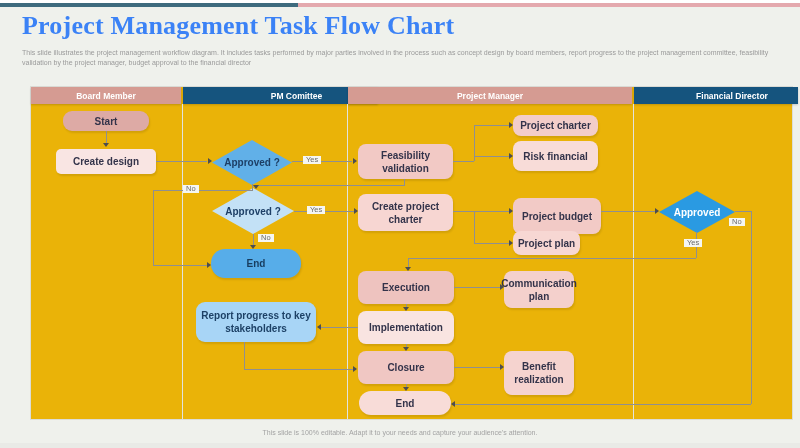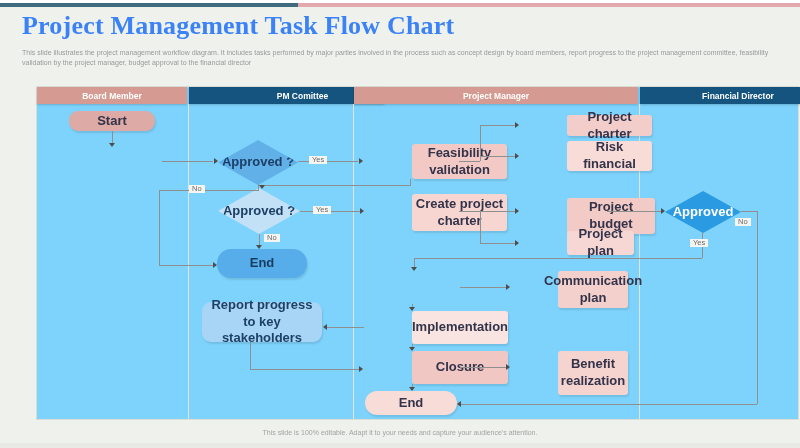--- a/index.html
+++ b/index.html
@@ -8,31 +8,31 @@
   .slide{position:absolute;left:0;top:7px;width:800px;height:436px;background:#eff1ec;}
   .bottom-strip{position:absolute;left:0;top:443px;width:800px;height:5px;background:#e9eae6;}
   .accent{position:absolute;top:3px;height:4px;}
   .accent.left{left:0;width:298px;background:#3e6b7e;}
   .accent.right{left:298px;width:502px;background:#e4a9ae;}
   .title{position:absolute;left:22px;top:11px;font-family:"Liberation Serif",serif;
          font-weight:bold;font-size:26px;color:#3b82f6;letter-spacing:.2px;}
   .subtitle{position:absolute;left:22px;top:48px;width:748px;font-size:7px;line-height:1.45;
             color:#9a9a9a;}
   .footer{position:absolute;left:0;top:429px;width:800px;text-align:center;font-size:7px;color:#a3a3a3;}
-  .chart{position:absolute;left:36px;top:86px;width:761px;height:332px;background:#7dd3fc;
+  .chart{position:absolute;left:30px;top:86px;width:761px;height:332px;background:#eab308;
          border:1px solid #dcddd7;}
   .lane-sep{position:absolute;top:17px;width:1px;height:315px;background:#e2e3de;}
   .hdr{position:absolute;top:0;height:17px;display:flex;align-items:center;justify-content:center;
        font-size:8.5px;font-weight:bold;color:#ffffff;box-shadow:0 1px 2px rgba(0,0,0,.18);}
   .hdr.salmon{background:#d59b92;}
   .hdr.navy{background:#15547e;padding-left:32px;}
   .node{position:absolute;display:flex;align-items:center;justify-content:center;text-align:center;
-        font-weight:bold;font-size:13px;line-height:1.3;color:#33334a;padding:8px 3px;box-sizing:border-box;
+        font-weight:bold;font-size:10px;line-height:1.3;color:#33334a;padding:8px 3px;box-sizing:border-box;
         box-shadow:1px 2px 2px rgba(0,0,0,.10);}
-  .pink{background:#f2c9c5;border-radius:3px;margin-left:48px;}
+  .pink{background:#f2c9c5;border-radius:8px;}
   .diamond{clip-path:polygon(50% 0,100% 50%,50% 100%,0 50%);box-shadow:none;color:#1d3f66;}
   .ln,.ar{position:absolute;display:block;}
   .ln{background:#8f8f8f;}
   .ar{width:0;height:0;}
   .ar-r{border-top:3px solid transparent;border-bottom:3px solid transparent;border-left:4px solid #4d4d4d;}
   .ar-l{border-top:3px solid transparent;border-bottom:3px solid transparent;border-right:4px solid #4d4d4d;}
   .ar-d{border-left:3px solid transparent;border-right:3px solid transparent;border-top:4px solid #4d4d4d;}
   .lbl{position:absolute;font-size:7.5px;color:#6b6b6b;background:#f5f6f2;padding:0 3px;line-height:1.1;}
 </style>
 </head>
@@ -51,32 +51,34 @@
   <div class="hdr salmon" style="left:0;width:150px">Board Member</div>
   <div class="hdr navy" style="left:152px;width:163px">PM Comittee</div>
   <div class="hdr salmon" style="left:317px;width:284px">Project Manager</div>
   <div class="hdr navy" style="left:603px;width:132px">Financial Director</div>
 
   <div class="lane-sep" style="left:151px"></div>
   <div class="lane-sep" style="left:316px"></div>
   <div class="lane-sep" style="left:602px"></div>
 
   <div class="node" style="left:32px;top:24px;width:86px;height:20px;background:#ddaaa5;border-radius:9px">Start</div>
+  <div class="node" style="left:25px;top:62px;width:100px;height:25px;background:#f9e5e3;border-radius:5px">Create design</div>
 
   <div class="node diamond" style="left:181px;top:53px;width:80px;height:45px;background:#61b0e8">Approved ?</div>
   <div class="node diamond" style="left:181px;top:101px;width:82px;height:46px;background:#c3e1f6">Approved ?</div>
   <div class="node" style="left:180px;top:162px;width:90px;height:29px;background:#57ade9;border-radius:14px;color:#173c5e">End</div>
   <div class="node" style="left:165px;top:215px;width:120px;height:40px;background:#a8d5f6;border-radius:9px;color:#1d4166">Report progress to key stakeholders</div>
 
   <div class="node pink" style="left:327px;top:57px;width:95px;height:35px;background:#f2c9c5">Feasibility validation</div>
   <div class="node pink" style="left:327px;top:107px;width:95px;height:37px;background:#f7d6d2">Create project charter</div>
   <div class="node pink" style="left:482px;top:28px;width:85px;height:21px;background:#f3cdc9">Project charter</div>
   <div class="node pink" style="left:482px;top:54px;width:85px;height:30px;background:#f8dcd8">Risk financial</div>
   <div class="node pink" style="left:482px;top:111px;width:88px;height:36px;background:#f2cac6">Project budget</div>
   <div class="node pink" style="left:482px;top:144px;width:67px;height:24px;background:#f7d7d3">Project plan</div>
+  <div class="node pink" style="left:327px;top:184px;width:96px;height:33px;background:#eec3bf">Execution</div>
   <div class="node pink" style="left:473px;top:184px;width:70px;height:37px;background:#f4d0cc">Communication plan</div>
   <div class="node pink" style="left:327px;top:224px;width:96px;height:33px;background:#f9e4e1">Implementation</div>
   <div class="node pink" style="left:327px;top:264px;width:96px;height:33px;background:#f0c7c3">Closure</div>
   <div class="node pink" style="left:473px;top:264px;width:70px;height:44px;background:#f5d3cf">Benefit realization</div>
   <div class="node" style="left:328px;top:304px;width:92px;height:24px;background:#f8dcd8;border-radius:12px">End</div>
 
   <div class="node diamond" style="left:628px;top:104px;width:76px;height:42px;background:#2a9ae2;color:#ffffff">Approved</div>
 
   <i class="ln" style="left:75px;top:44px;width:1px;height:13px"></i>
   <i class="ar ar-d" style="left:72px;top:56px"></i>

